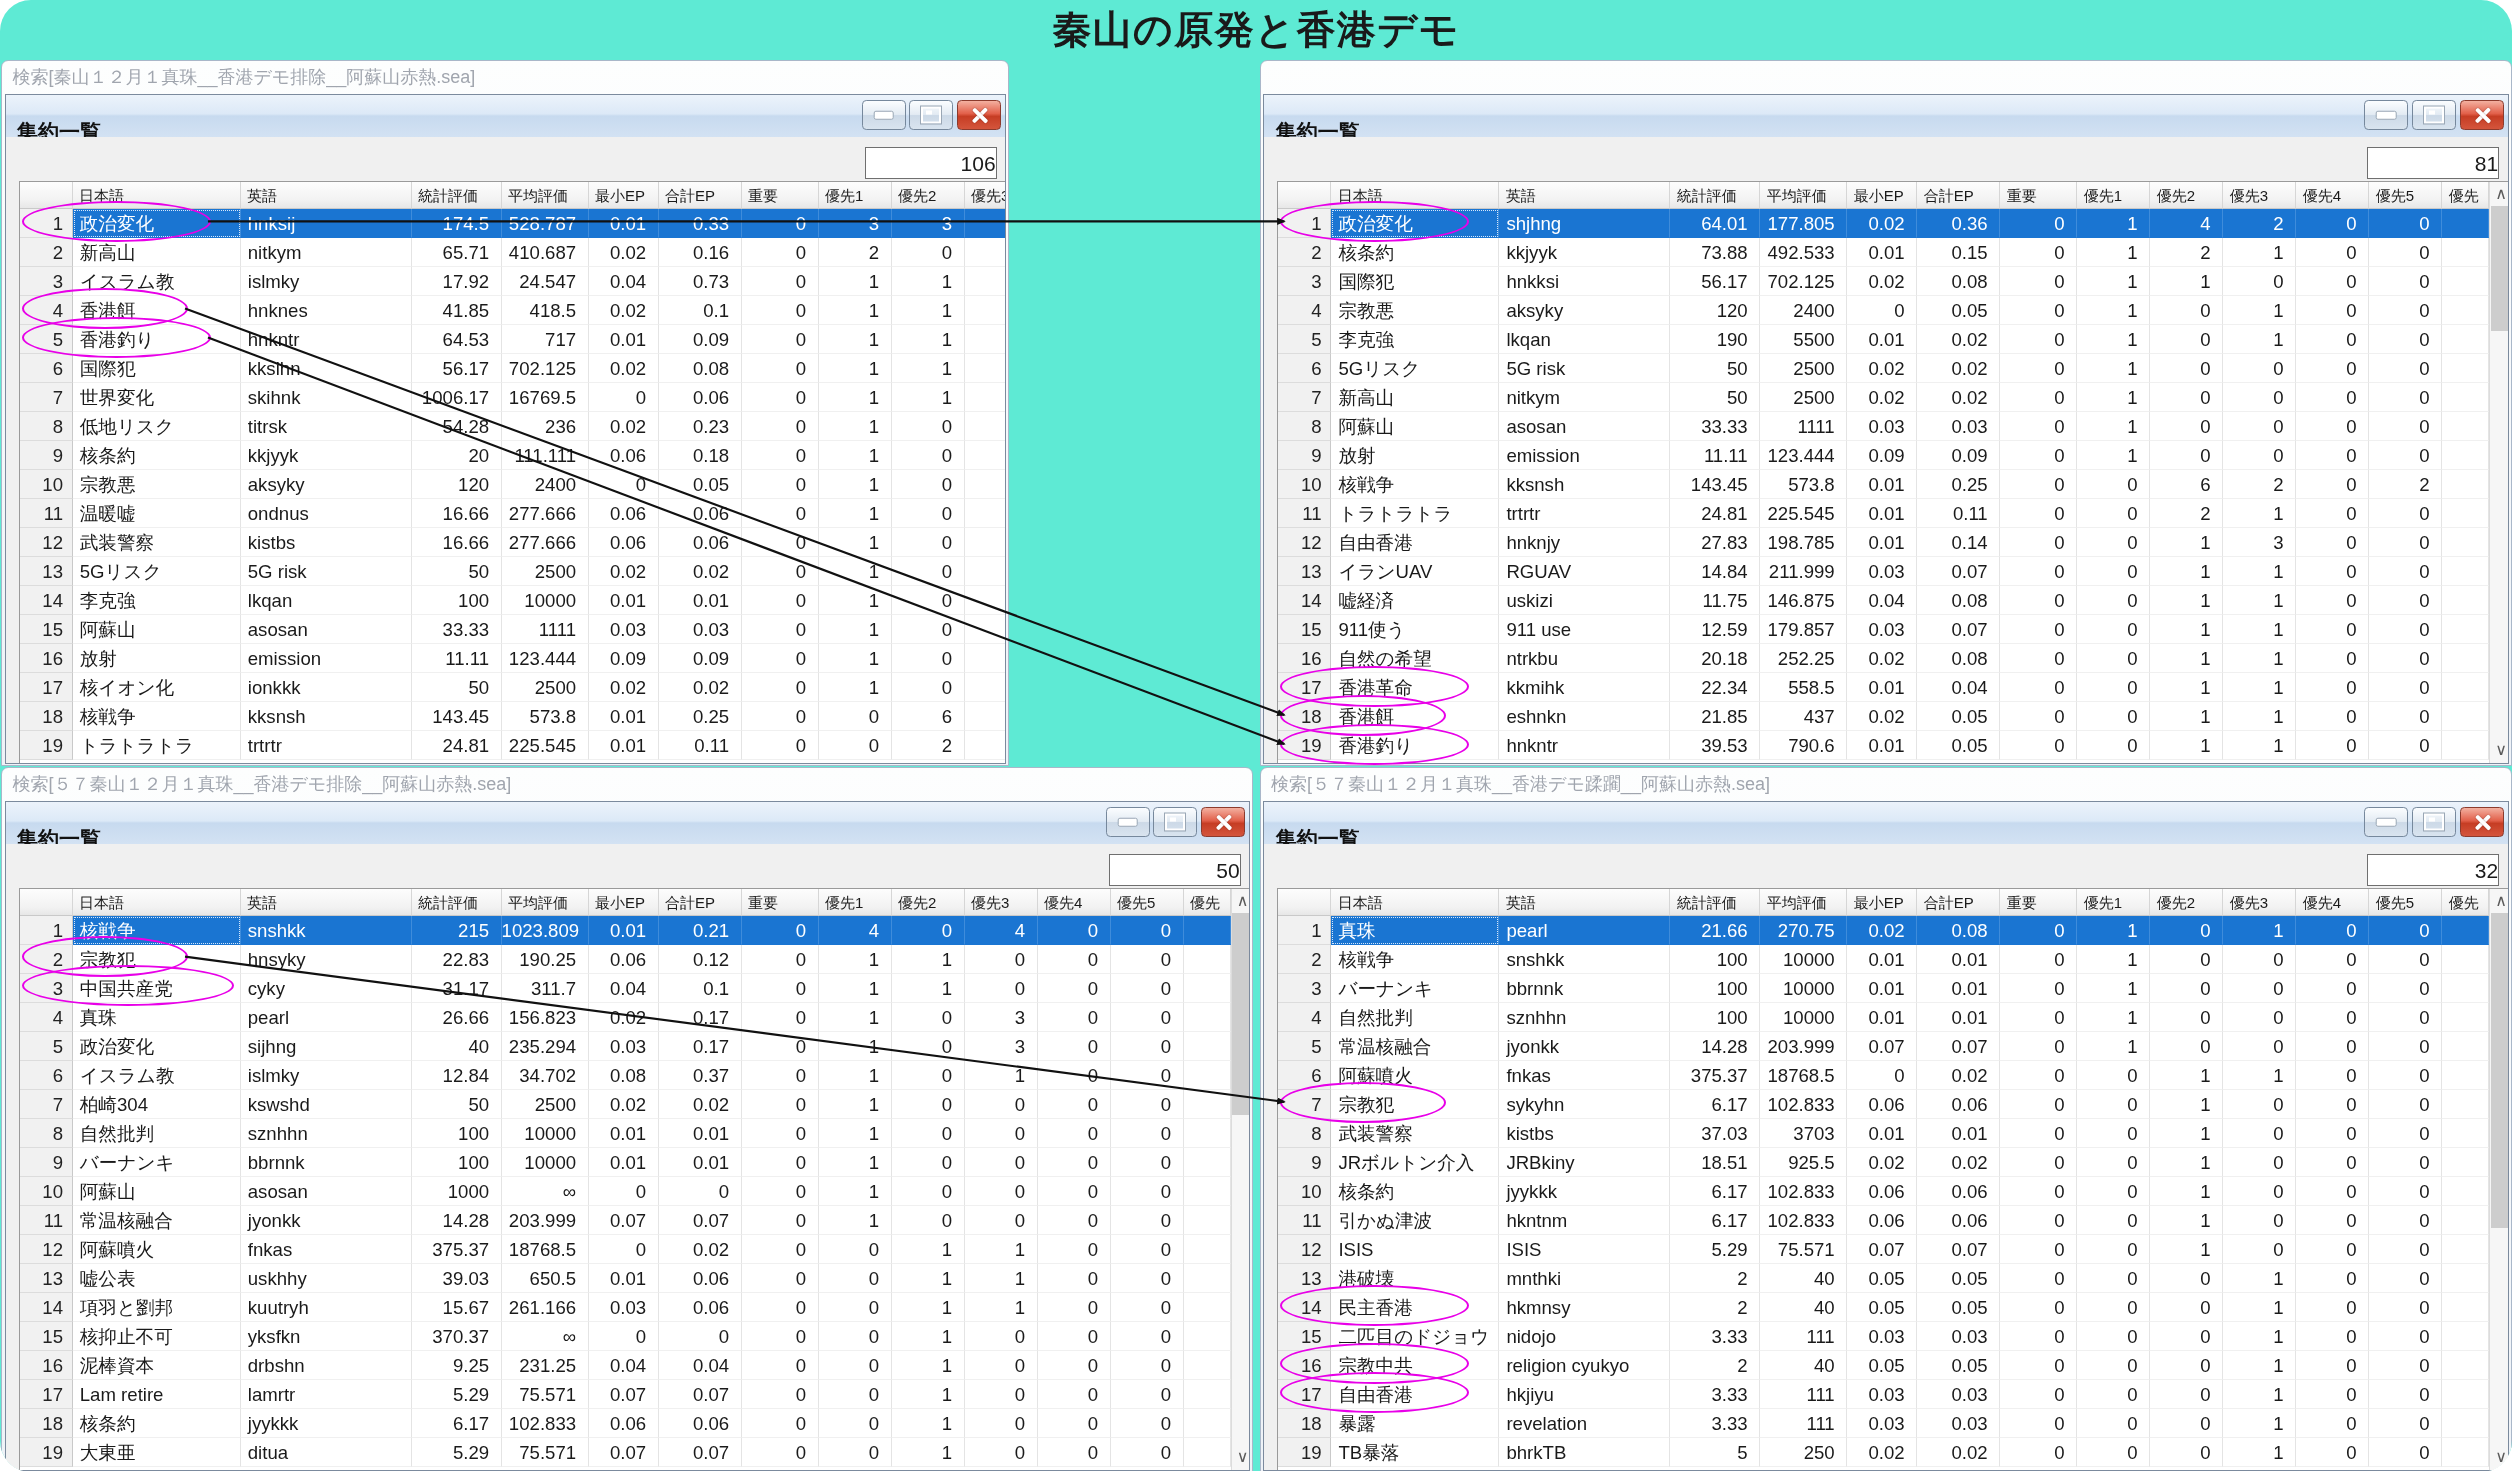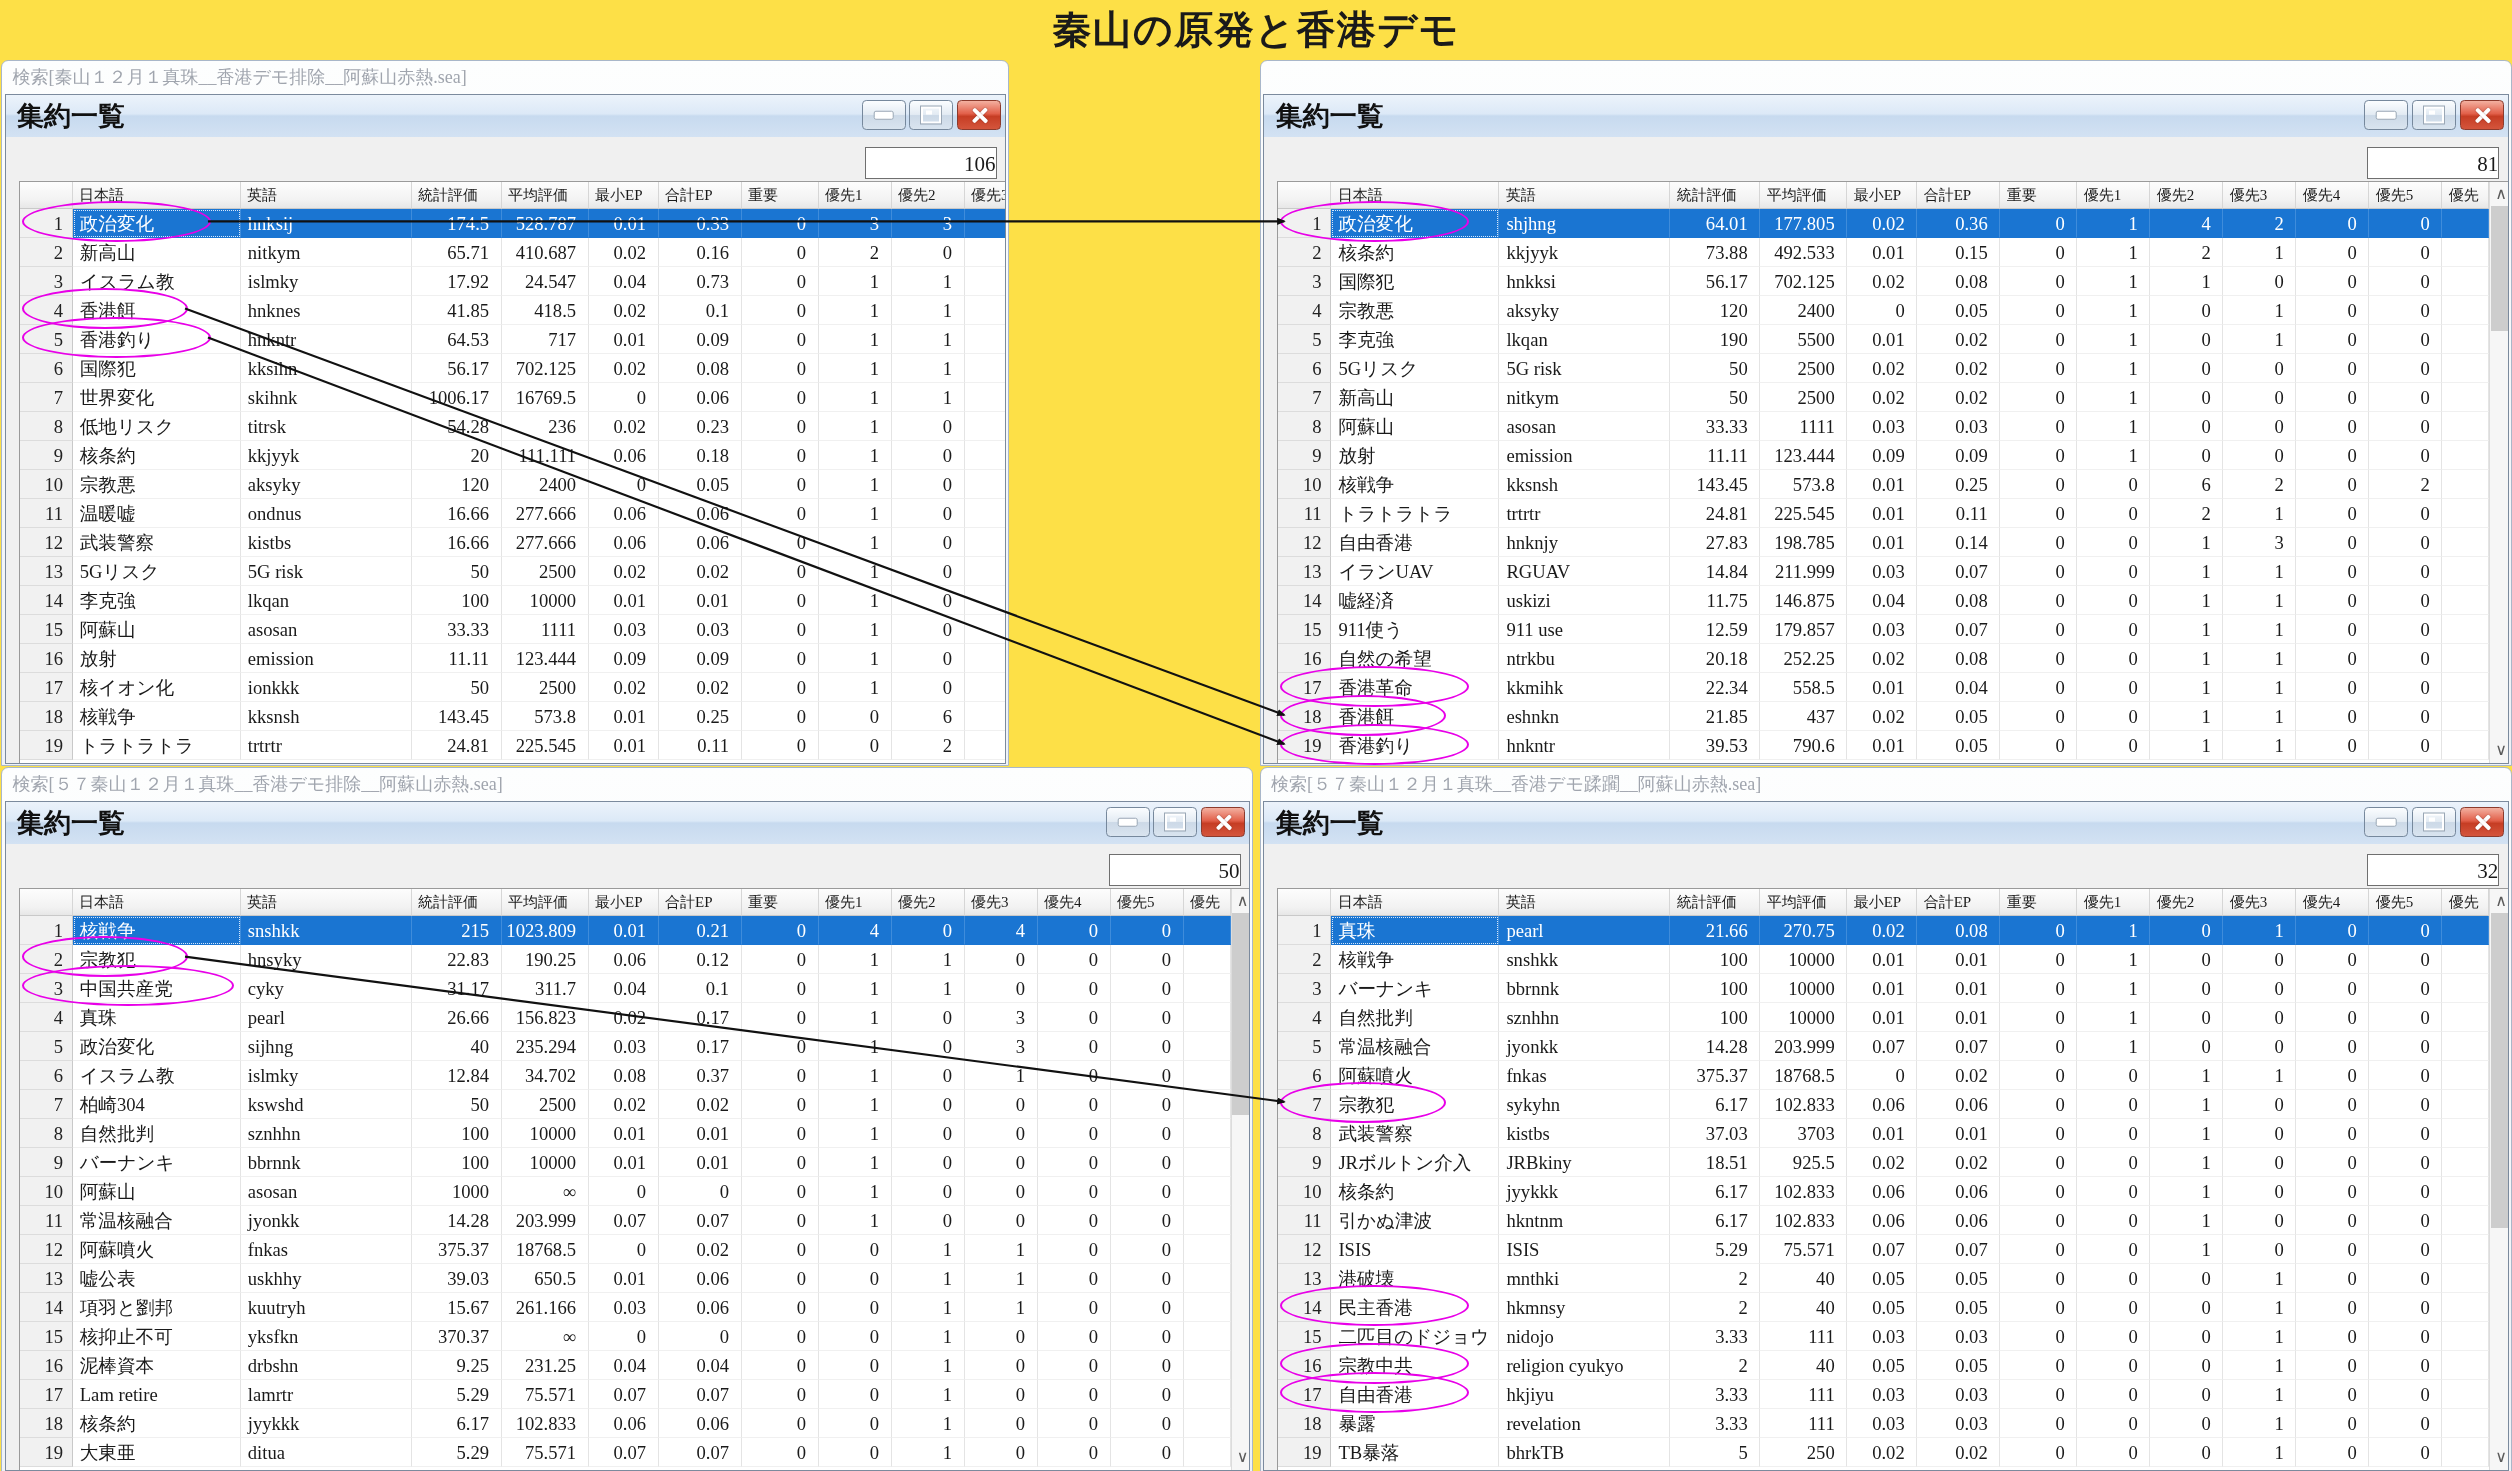--- a/index.html
+++ b/index.html
@@ -1,31 +1,31 @@
 <!DOCTYPE html>
 <html style="font-size:11.5px"><head>
 <meta charset="utf-8">
 <style>
   html,body{margin:0;padding:0;background:#fff;}
-  #stage{position:relative;width:2512px;height:1472px;overflow:hidden;background:#fde047;
-         font-family:Liberation Serif, serif;color:#1a1a1a;}
+  #stage{position:relative;width:2512px;height:1472px;overflow:hidden;background:#5eead4;
+         font-family:Liberation Sans, sans-serif;color:#1a1a1a;border-radius:31px;}
   #main-title{position:absolute;left:0;top:2.9px;width:100%;text-align:center;
               font-size:39px;font-weight:700;letter-spacing:1.4px;}
   
   .win{position:absolute;border:0.7px solid #a9b7c9;border-radius:7.2px 7.2px 0 0;
        background:linear-gradient(#fdfefe,#eef2f7);box-sizing:border-box;}
   .caption{height:32px;line-height:33px;padding-left:10px;font-size:18px;color:#a0a5ae;
            white-space:nowrap;overflow:hidden;}
   .inner{position:absolute;left:2.2px;right:2.2px;top:33px;bottom:1.4px;border:0.7px solid #7b8a9d;
          background:#f0f0f0;box-sizing:border-box;overflow:hidden;}
   .titlebar{position:relative;height:42px;
             background:linear-gradient(#ecf3fb,#dcе9f7 45%,#c7daef 50%,#d3e2f3);
             background:linear-gradient(#ecf3fb,#dce9f7 45%,#c7daef 50%,#d3e2f3);
             border-bottom:0.7px solid #a9b9cc;}
-  .title{position:absolute;left:11.5px;top:0;line-height:42px;font-size:27px;font-weight:600;color:#111;}
+  .title{position:absolute;left:11.5px;top:16px;line-height:42px;font-size:21px;font-weight:600;color:#111;}
   .btns{position:absolute;right:4.3px;top:5px;display:flex;gap:3.6px;}
   .btn{position:relative;width:44px;height:30px;border:0.7px solid #76889c;border-radius:4.3px;
        background:linear-gradient(#fbfdff,#e3ebf3 48%,#ccd9e7 52%,#d9e4ef);box-sizing:border-box;cursor:pointer;}
   .btn.close{background:linear-gradient(#f3b0a0,#e2604a 45%,#c63d24 55%,#d4553c);border-color:#8c3a2c;}
   .glyph-min{position:absolute;left:50%;top:50%;width:18.6px;height:6.5px;transform:translate(-50%,-50%);
              background:#fff;border:0.7px solid #9aa7b5;border-radius:2.2px;}
   .glyph-rest{position:absolute;left:50%;top:50%;width:16px;height:13px;transform:translate(-50%,-50%);
               border:2.2px solid #fff;outline:0.7px solid #9aa7b5;background:transparent;}
   .glyph-rest::after{content:"";position:absolute;left:2.9px;top:2.2px;width:5.7px;height:4.3px;background:#fff;}
   .glyph-x{position:absolute;left:50%;top:50%;width:20px;height:20px;transform:translate(-50%,-50%);}

